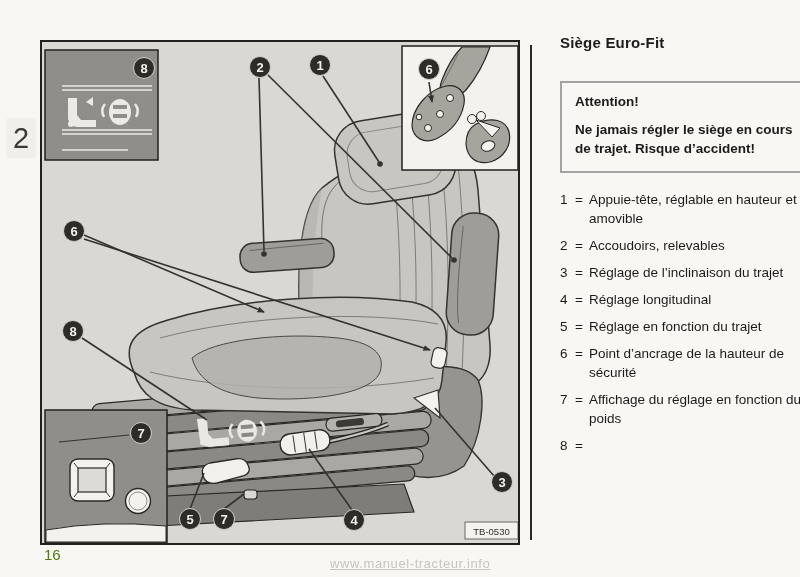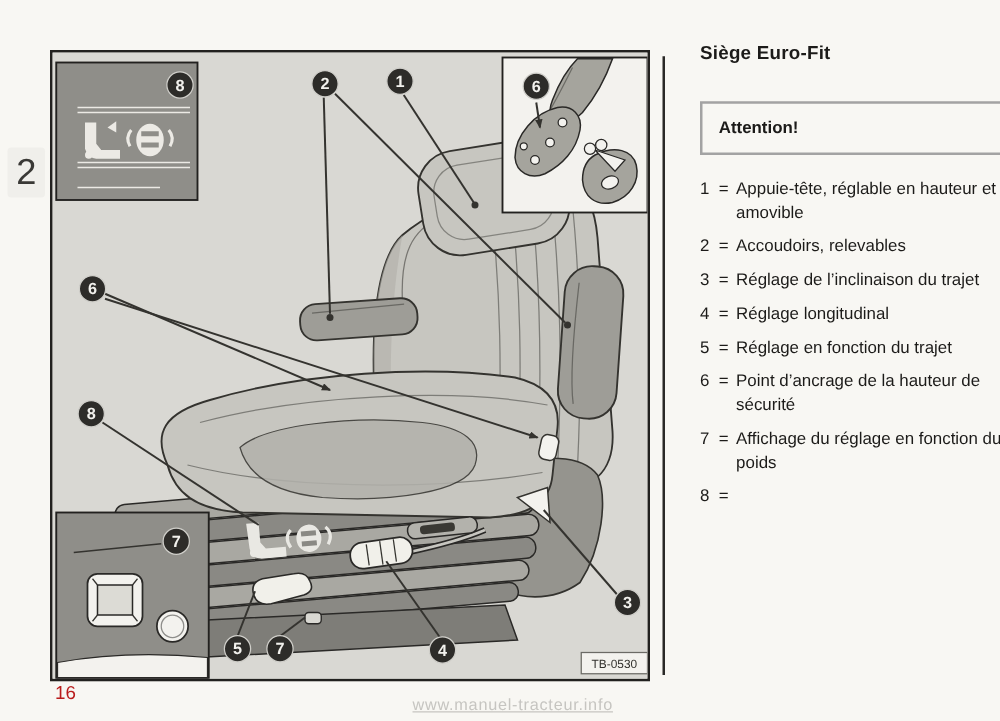--- a/index.html
+++ b/index.html
@@ -49,21 +49,21 @@
   .legend-item{
     display:flex;
     font-size:13.5px;line-height:19px;
     margin-bottom:8px;
   }
   .legend-num{width:11px;flex:0 0 auto;}
   .legend-eq{margin:0 6px 0 4px;flex:0 0 auto;}
   .legend-text{flex:1;}
   .page-number{
     position:absolute;left:44px;top:546px;
-    font-size:15px;color:#b91c1c;
+    font-size:15px;color:#4d7c0f;
   }
   .watermark{
     position:absolute;left:330px;top:556px;
     font-size:13px;letter-spacing:.6px;
     color:#c6c5c1;
     text-decoration:underline;
   }
   .ln{stroke:#34332f;stroke-width:1.6;fill:none;}
   .thin{stroke:#34332f;fill:none;}
   .badge-circle{fill:#2d2c29;stroke:#cfcec9;stroke-width:1;}
@@ -301,20 +301,21 @@
   </svg>
 </div>
 
 <div class="divider"></div>
 
 <div class="sidebar">
   <h1 class="sidebar-title">Siège Euro-Fit</h1>
 
   <div class="warning-box">
     <p class="warning-heading">Attention!</p>
+    <p class="warning-body">Ne jamais régler le siège en cours de trajet. Risque d’accident!</p>
   </div>
 
   <div class="legend">
     <div class="legend-item">
       <span class="legend-num">1</span>
       <span class="legend-eq">=</span>
       <span class="legend-text">Appuie-tête, réglable en hauteur et amovible</span>
     </div>
     <div class="legend-item">
       <span class="legend-num">2</span>

